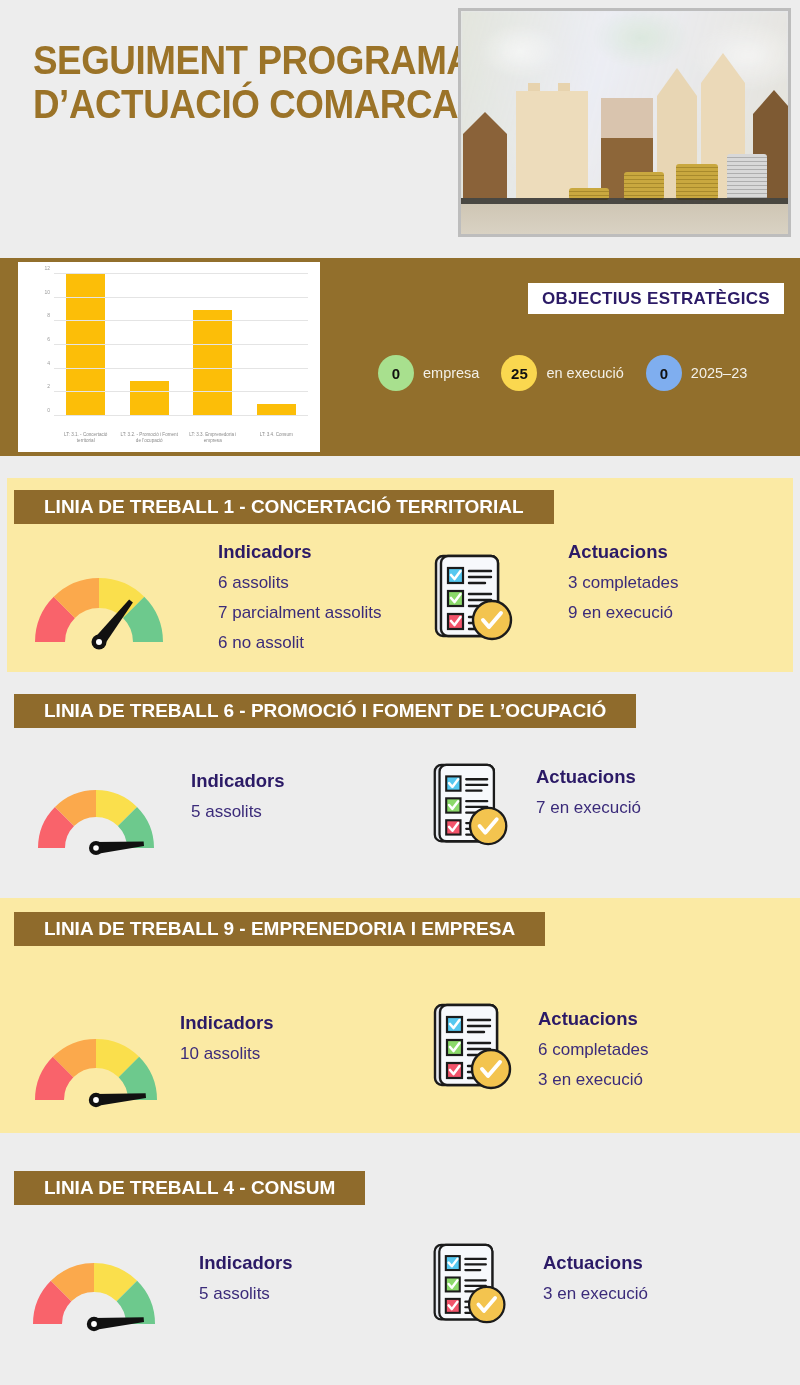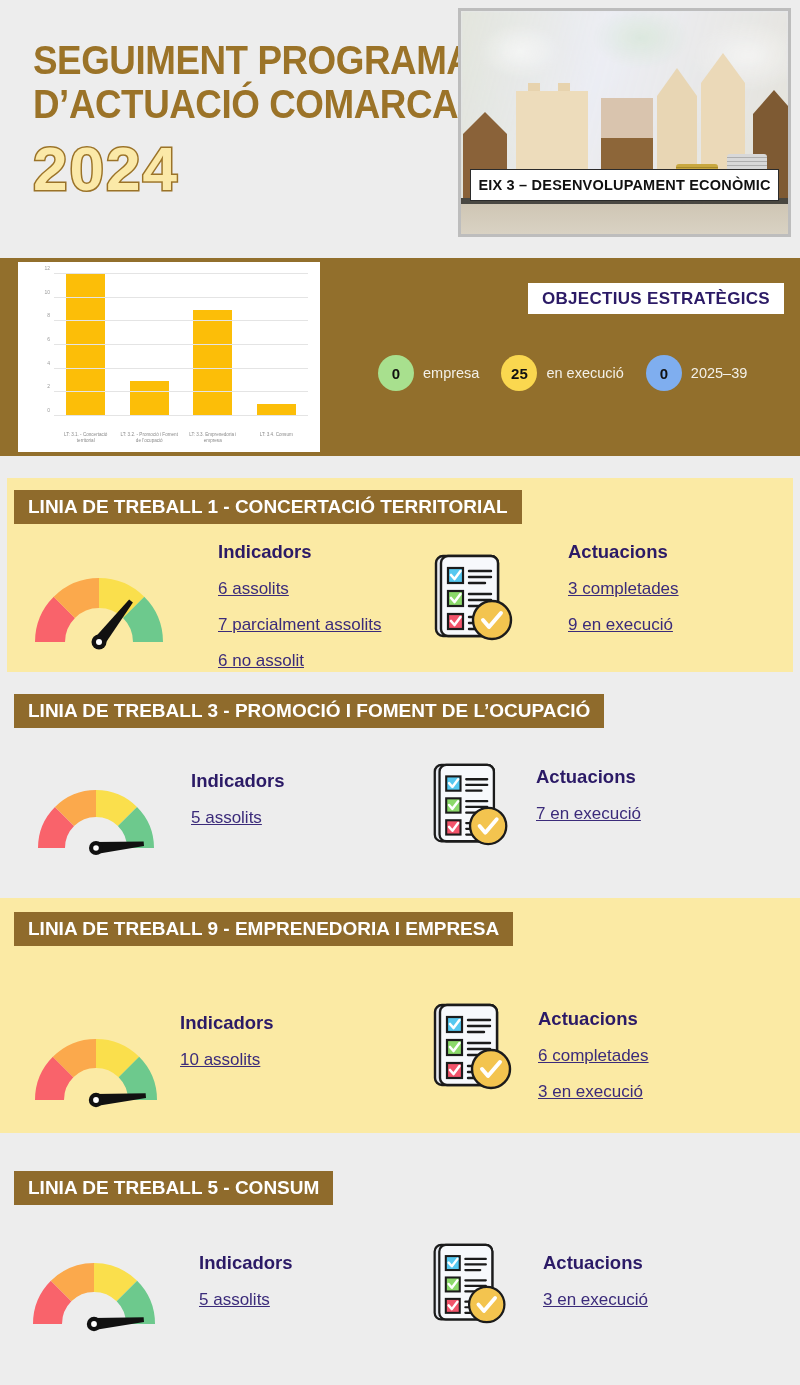--- a/index.html
+++ b/index.html
@@ -82,43 +82,42 @@
     width:36px;height:36px;border-radius:50%;
     display:flex;align-items:center;justify-content:center;
     font-weight:bold;font-size:15px;color:#111;flex:none;
   }
   .obj-label{color:#F3F0E8;font-size:14.5px;margin:0 22px 0 9px;white-space:nowrap;}
   
   .section{position:absolute;left:0;width:800px;}
   .band{position:absolute;background:#FBEAA4;}
   .sec-head{
     position:absolute;height:34px;background:#8F6B2C;
-    display:flex;align-items:center;padding:0 14px;box-sizing:border-box;
+    display:flex;align-items:center;padding:0 30px;box-sizing:border-box;
     font-family:"Liberation Sans Narrow","Liberation Sans",sans-serif;
     font-weight:bold;font-size:19px;color:#FFFFFF;letter-spacing:0px;white-space:nowrap;
   }
   .col-title{font-weight:bold;font-size:18.5px;color:#2B1A66;white-space:nowrap;}
   .col-line{font-size:17px;color:#3B2B7A;white-space:nowrap;}
   .txtcol{position:absolute;}
-  .txtcol .col-line{margin-top:16px;text-decoration:underline;}
+  .txtcol .col-line{margin-top:10px;}
   
   .gauge{position:absolute;}
   .gauge svg{display:block;}
   
   .clist{position:absolute;}
   .clist svg{display:block;}
 </style>
 </head>
 <body>
 
 <div class="header">
   <div class="title-block">
     <div class="title-line">SEGUIMENT PROGRAMA</div>
     <div class="title-line">D’ACTUACIÓ COMARCAL</div>
-    <div class="title-year">2024</div>
   </div>
 
   <div class="photo-card">
     <div class="photo-bg-notes"></div>
 
     <div class="house" style="left:2px;width:44px;height:86px;">
       <div class="h-roof" style="border-left:22px solid transparent;border-right:22px solid transparent;border-bottom:22px solid #8A6239;"></div>
       <div class="body" style="height:64px;background:#8A6239;"></div>
     </div>
     <div class="house" style="left:55px;width:72px;height:115px;">
@@ -145,21 +144,20 @@
       <div class="body" style="height:84px;background:#7E5A33;"></div>
     </div>
 
     <div class="coinstack" style="left:108px;width:40px;height:12px;background:repeating-linear-gradient(180deg,#C9A83F 0 3px,#A88A2C 3px 4px);"></div>
     <div class="coinstack" style="left:163px;width:40px;height:28px;background:repeating-linear-gradient(180deg,#C9A83F 0 3px,#A88A2C 3px 4px);"></div>
     <div class="coinstack" style="left:215px;width:42px;height:36px;background:repeating-linear-gradient(180deg,#C9A83F 0 3px,#A88A2C 3px 4px);"></div>
     <div class="coinstack" style="left:266px;width:40px;height:46px;background:repeating-linear-gradient(180deg,#D8D8D8 0 3px,#AEAEAE 3px 4px);"></div>
 
     <div class="photo-ground"></div>
     <div class="photo-bottom"></div>
-    <div class="photo-caption">EIX 3 – DESENVOLUPAMENT ECONÒMIC</div>
   </div>
 </div>
 
 <div class="brown-band"></div>
 
 <div class="chart-card">
   <div class="chart-inner">
     <div class="chart-plot" id="plot">
       <div class="bars" id="bars">
           <div class="barcol">
@@ -206,21 +204,21 @@
   </div>
 </div>
 
 <div class="obj-title">OBJECTIUS ESTRATÈGICS</div>
 <div class="obj-row" id="objrow">
     <div class="obj-badge" style="background: rgb(168, 224, 142);">0</div>
     <div class="obj-label">empresa</div>
     <div class="obj-badge" style="background: rgb(250, 215, 79);">25</div>
     <div class="obj-label">en execució</div>
     <div class="obj-badge" style="background: rgb(127, 174, 239);">0</div>
-    <div class="obj-label">2025–39</div>
+    <div class="obj-label">2025–23</div>
   </div>
 
 <div class="section" style="top:0;">
   <div class="band" style="left:7px;top:478px;width:786px;height:194px;"></div>
   <div class="sec-head" style="left:14px;top:490px;">LINIA DE TREBALL 1 - CONCERTACIÓ TERRITORIAL</div>
 
   <div class="gauge" style="left:33px;top:556px;">
     <svg width="132" height="96" viewBox="0 0 132 96">
       <g transform="translate(66,86)">
         <path d="M -64 0 A 64 64 0 0 1 -45.25 -45.25 L -24.04 -24.04 A 34 34 0 0 0 -34 0 Z" fill="#F9636B"></path>
@@ -262,21 +260,21 @@
   </div>
 
   <div class="txtcol" style="left:568px;top:541px;">
     <div class="col-title">Actuacions</div>
     <div class="col-line">3 completades</div>
     <div class="col-line">9 en execució</div>
   </div>
 </div>
 
 <div class="section" style="top:0;">
-  <div class="sec-head" style="left:14px;top:694px;">LINIA DE TREBALL 3 - PROMOCIÓ I FOMENT DE L’OCUPACIÓ</div>
+  <div class="sec-head" style="left:14px;top:694px;">LINIA DE TREBALL 6 - PROMOCIÓ I FOMENT DE L’OCUPACIÓ</div>
 
   <div class="gauge" style="left:36px;top:770px;">
     <svg width="120" height="86" viewBox="0 0 120 86">
       <g transform="translate(60,78)">
         <path d="M -58 0 A 58 58 0 0 1 -41.01 -41.01 L -21.92 -21.92 A 31 31 0 0 0 -31 0 Z" fill="#F9636B"></path>
         <path d="M -41.01 -41.01 A 58 58 0 0 1 -0.001 -58 L 0 -31 A 31 31 0 0 0 -21.92 -21.92 Z" fill="#FBA94C"></path>
         <path d="M 0 -58 A 58 58 0 0 1 41.01 -41.01 L 21.92 -21.92 A 31 31 0 0 0 0 -31 Z" fill="#FADF4C"></path>
         <path d="M 41.01 -41.01 A 58 58 0 0 1 58 0 L 31 0 A 31 31 0 0 0 21.92 -21.92 Z" fill="#6DC98D"></path>
         <g transform="rotate(-5)">
           <path d="M 0 -6 L 48 -2.2 L 48 2.2 L 0 6 Z" fill="#111"></path>
@@ -360,21 +358,21 @@
   </div>
 
   <div class="txtcol" style="left:538px;top:1008px;">
     <div class="col-title">Actuacions</div>
     <div class="col-line">6 completades</div>
     <div class="col-line">3 en execució</div>
   </div>
 </div>
 
 <div class="section" style="top:0;">
-  <div class="sec-head" style="left:14px;top:1171px;">LINIA DE TREBALL 5 - CONSUM</div>
+  <div class="sec-head" style="left:14px;top:1171px;">LINIA DE TREBALL 4 - CONSUM</div>
 
   <div class="gauge" style="left:31px;top:1242px;">
     <svg width="126" height="90" viewBox="0 0 126 90">
       <g transform="translate(63,82)">
         <path d="M -61 0 A 61 61 0 0 1 -43.13 -43.13 L -22.63 -22.63 A 32 32 0 0 0 -32 0 Z" fill="#F9636B"></path>
         <path d="M -43.13 -43.13 A 61 61 0 0 1 -0.001 -61 L 0 -32 A 32 32 0 0 0 -22.63 -22.63 Z" fill="#FBA94C"></path>
         <path d="M 0 -61 A 61 61 0 0 1 43.13 -43.13 L 22.63 -22.63 A 32 32 0 0 0 0 -32 Z" fill="#FADF4C"></path>
         <path d="M 43.13 -43.13 A 61 61 0 0 1 61 0 L 32 0 A 32 32 0 0 0 22.63 -22.63 Z" fill="#6DC98D"></path>
         <g transform="rotate(-5)">
           <path d="M 0 -6 L 50 -2.3 L 50 2.3 L 0 6 Z" fill="#111"></path>

